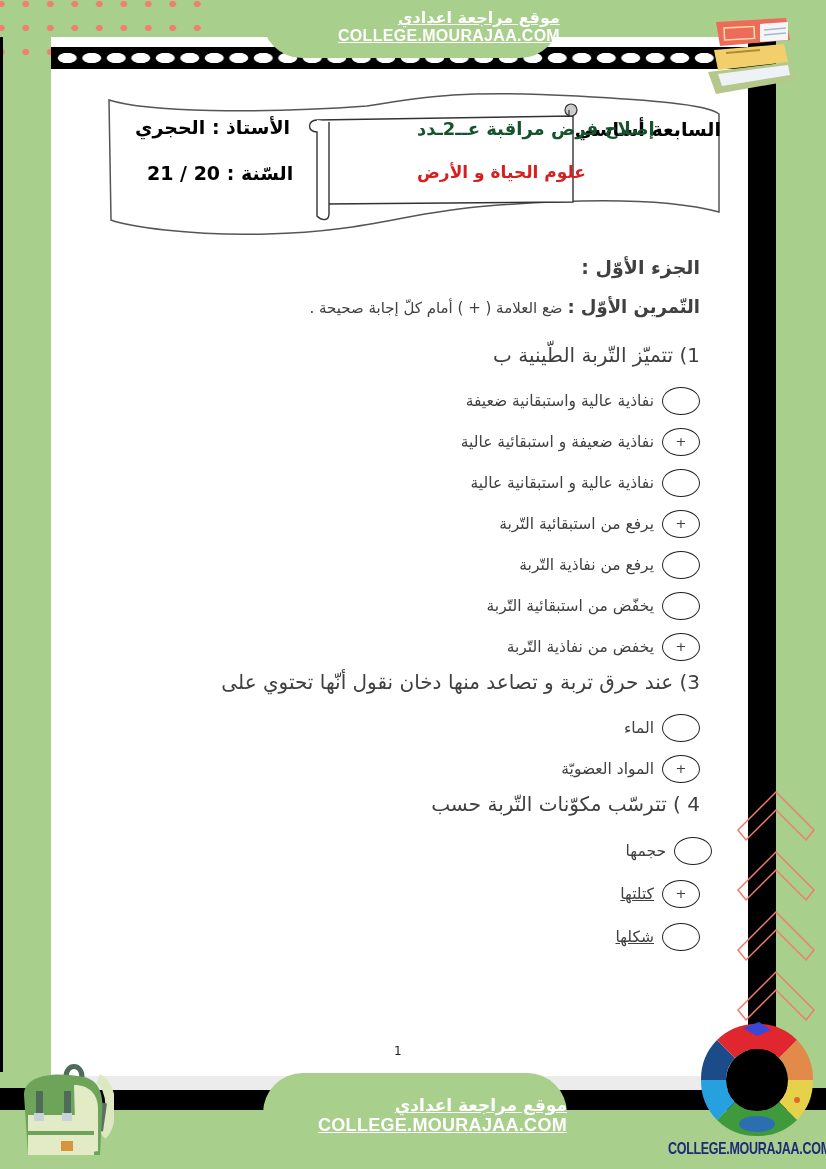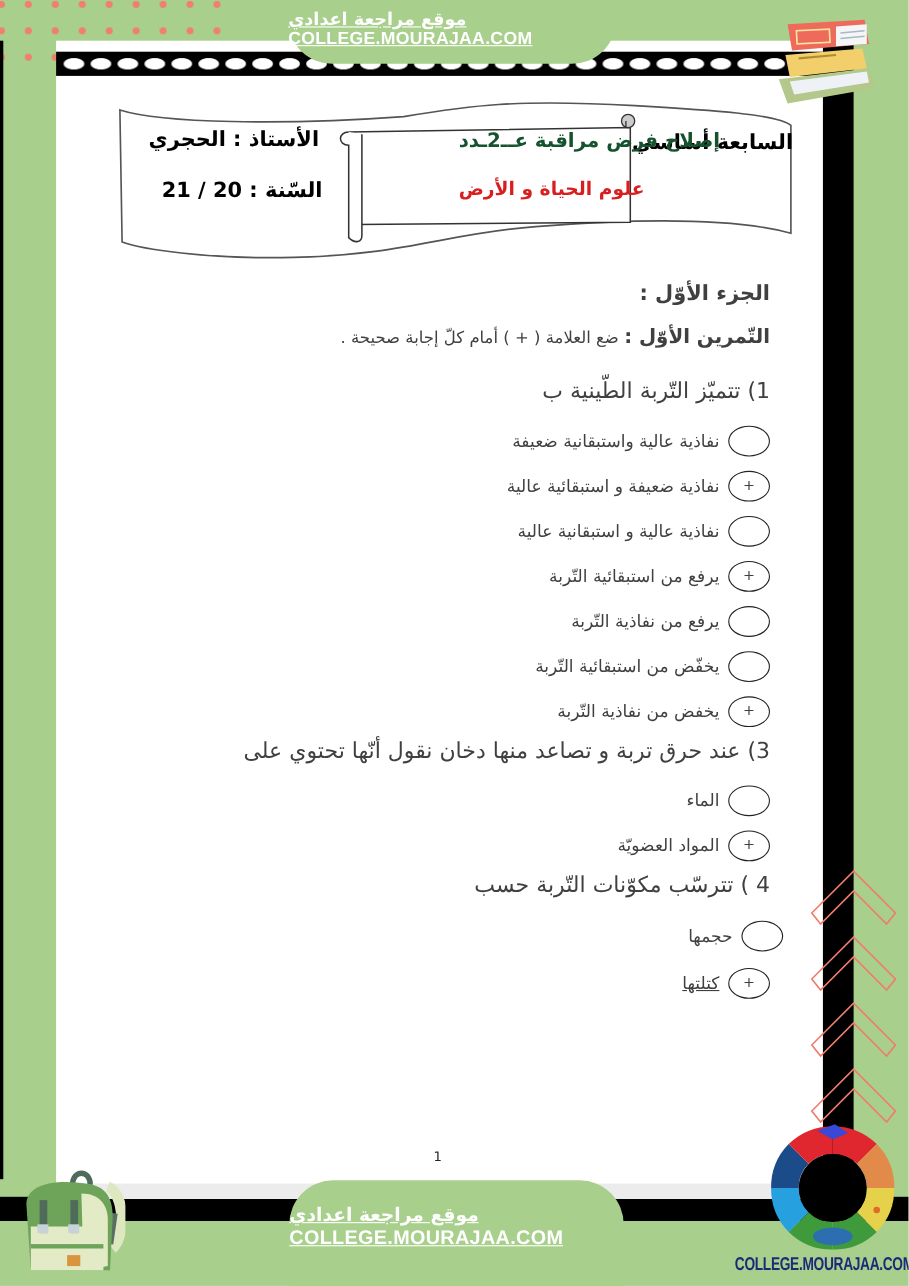--- a/index.html
+++ b/index.html
@@ -61,21 +61,21 @@
     font-size:13px; flex:none; box-sizing:border-box;
   }
   .opt .label { white-space:nowrap; }
   .ul { text-decoration:underline; }
   .q4 .opt { height:43px; }
   .q4 .opt.first { margin-right:-12px; }
 
   .pagenum { position:absolute; left:394px; top:1044px; font-size:12px; color:#222; }
 
   .banner {
-    position:absolute; background:#a8cf8c; color:#fff; text-align:left;
+    position:absolute; background:#a8cf8c; color:#fff; text-align:right;
     font-weight:bold; text-decoration:underline;
   }
   .banner-top { left:262px; top:0; width:298px; height:58px; border-radius:0 0 40px 40px; }
   .banner-bottom { left:263px; top:1073px; width:304px; height:96px; border-radius:40px 40px 0 0; }
   .banner .ar { font-size:16px; display:block; padding-top:8px; }
   .banner .en { font-size:16px; display:block; letter-spacing:0.3px; font-family:"Liberation Sans",sans-serif; }
   .banner-bottom .ar { font-size:17px; padding-top:22px; }
   .banner-bottom .en { font-size:18px; }
 
   .chev { position:absolute; left:736px; width:80px; height:60px; }
@@ -169,20 +169,24 @@
 
   <div class="q4">
     <div class="q">4 ) تترسّب مكوّنات التّربة حسب</div>
     <div class="opt first">
       <span class="circle"></span>
       <span class="label">حجمها</span>
     </div>
     <div class="opt">
       <span class="circle">+</span>
       <span class="label ul">كتلتها</span>
+    </div>
+    <div class="opt">
+      <span class="circle"></span>
+      <span class="label ul">شكلها</span>
     </div>
   </div>
 </div>
 
 <div class="pagenum">1</div>
 
 <div class="banner banner-top">
   <span class="ar">موقع مراجعة اعدادي</span>
   <span class="en">COLLEGE.MOURAJAA.COM</span>
 </div>

